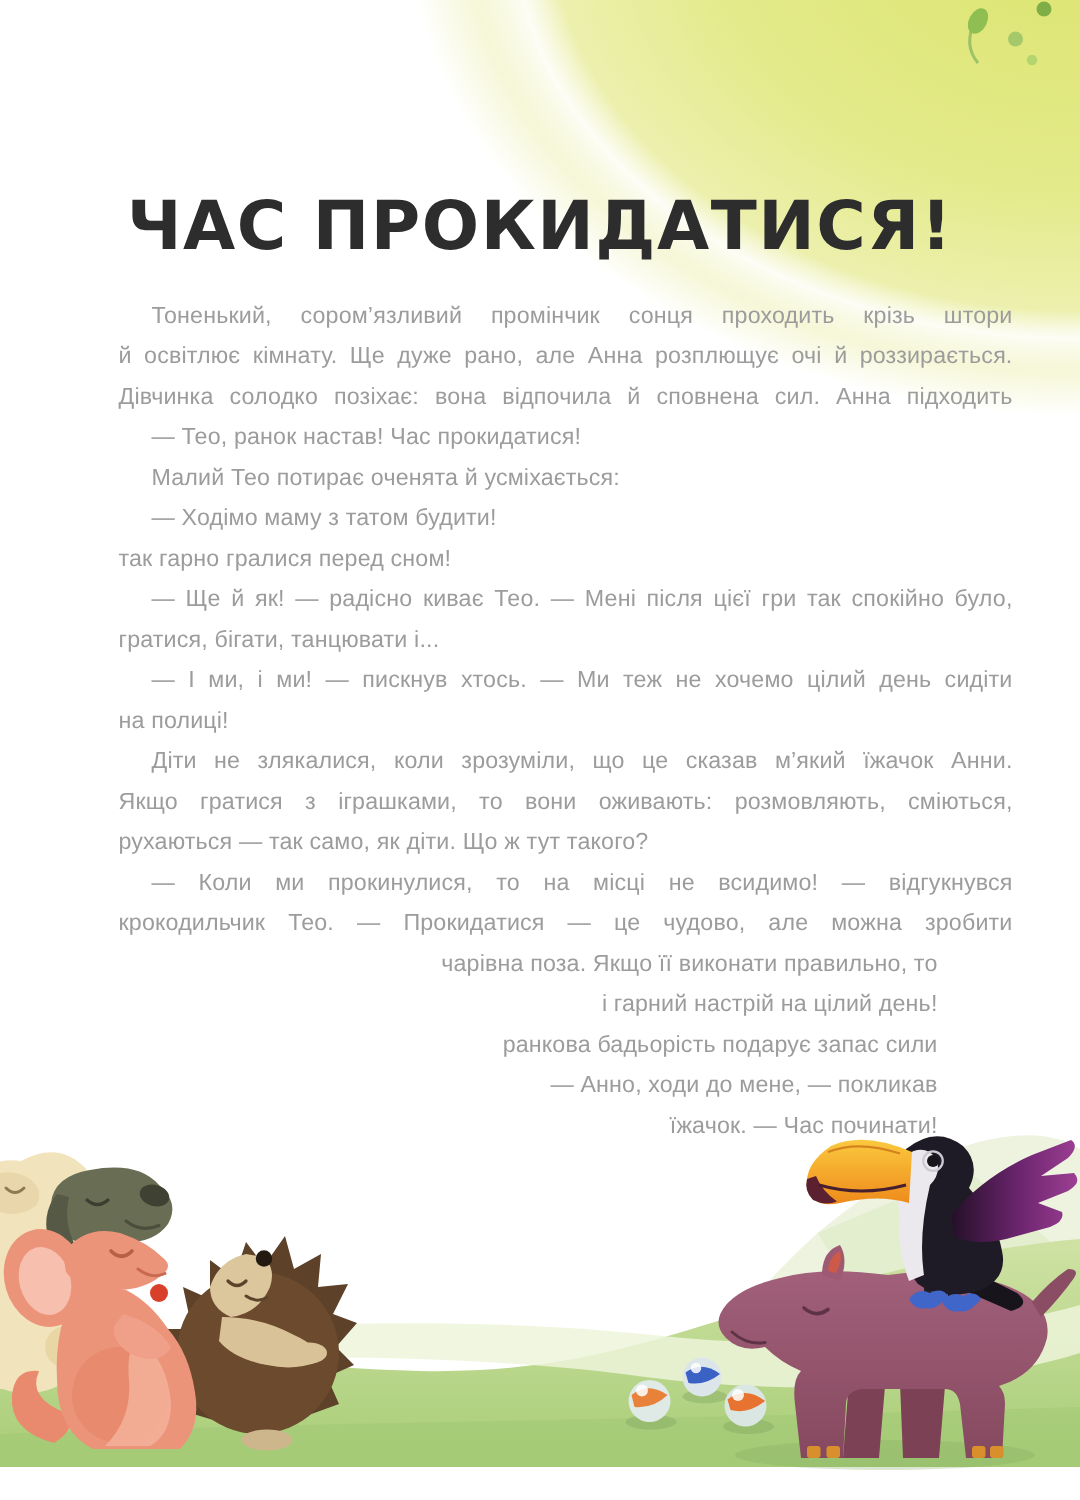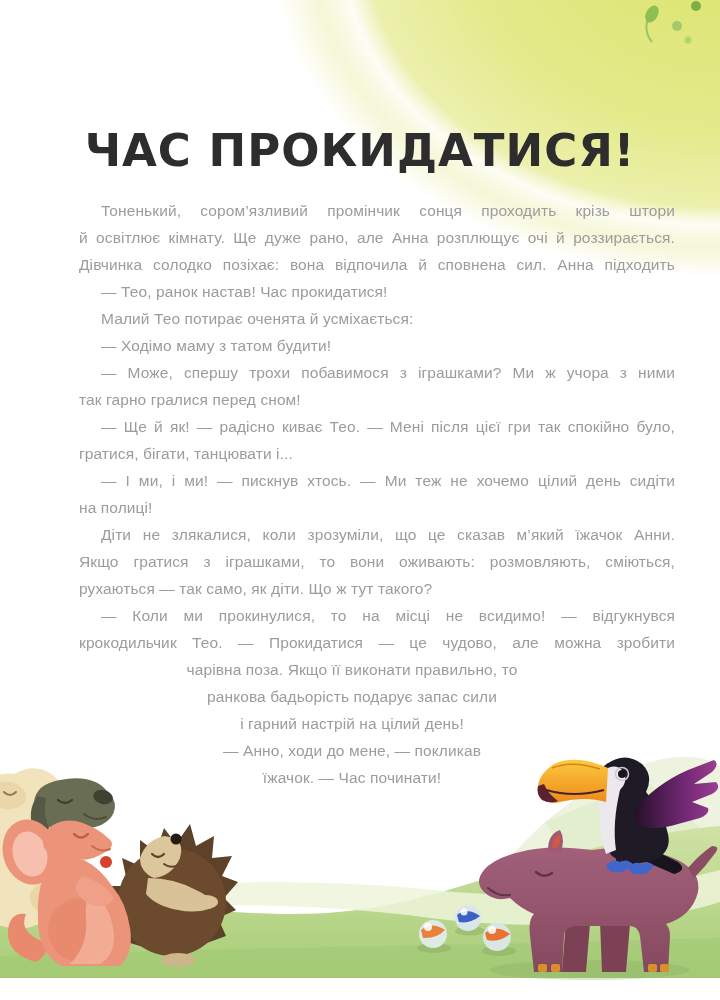--- a/index.html
+++ b/index.html
@@ -19,21 +19,21 @@
     font-family:"DejaVu Sans","Liberation Sans",sans-serif; font-weight:bold;
     font-size:45px; letter-spacing:1px; color:#2d2d2d; white-space:nowrap;
   }
   .bodytext {
     position:absolute; left:63px; top:197px; width:596px;
     font-size:15.5px; line-height:27px; color:#9c9c9c; letter-spacing:0.1px;margin-left:16px;
   }
   .ln { height:27px; overflow:visible; }
   .j { text-align:justify; text-align-last:justify; }
   .ind { text-indent:22px; }
-  .c { text-align:center; padding-right:50px; }
+  .c { text-align:right; padding-right:50px; }
   .scene { position:absolute; left:0; bottom:0; }
 </style>
 </head>
 <body>
 
 <div id="page">
 
   <div class="wash"></div>
 
   <svg class="sprig" width="90" height="60" viewBox="0 0 90 60">
@@ -46,34 +46,33 @@
 
   <div class="title">ЧАС ПРОКИДАТИСЯ!</div>
 
   <div class="bodytext">
     <div class="ln j ind">Тоненький, сором’язливий промінчик сонця проходить крізь штори</div>
     <div class="ln j">й освітлює кімнату. Ще дуже рано, але Анна розплющує очі й роззирається.</div>
     <div class="ln j">Дівчинка солодко позіхає: вона відпочила й сповнена сил. Анна підходить</div>
     <div class="ln ind">— Тео, ранок настав! Час прокидатися!</div>
     <div class="ln ind">Малий Тео потирає оченята й усміхається:</div>
     <div class="ln ind">— Ходімо маму з татом будити!</div>
-    <div class="ln j ind">— Може, спершу трохи побавимося з іграшками? Ми ж учора з ними</div>
     <div class="ln">так гарно гралися перед сном!</div>
     <div class="ln j ind">— Ще й як! — радісно киває Тео. — Мені після цієї гри так спокійно було,</div>
     <div class="ln">гратися, бігати, танцювати і...</div>
     <div class="ln j ind">— І ми, і ми! — пискнув хтось. — Ми теж не хочемо цілий день сидіти</div>
     <div class="ln">на полиці!</div>
     <div class="ln j ind">Діти не злякалися, коли зрозуміли, що це сказав м’який їжачок Анни.</div>
     <div class="ln j">Якщо гратися з іграшками, то вони оживають: розмовляють, сміються,</div>
     <div class="ln">рухаються — так само, як діти. Що ж тут такого?</div>
     <div class="ln j ind">— Коли ми прокинулися, то на місці не всидимо! — відгукнувся</div>
     <div class="ln j">крокодильчик Тео. — Прокидатися — це чудово, але можна зробити</div>
     <div class="ln c">чарівна поза. Якщо її виконати правильно, то</div>
+    <div class="ln c">і гарний настрій на цілий день!</div>
     <div class="ln c">ранкова бадьорість подарує запас сили</div>
-    <div class="ln c">і гарний настрій на цілий день!</div>
     <div class="ln c">— Анно, ходи до мене, — покликав</div>
     <div class="ln c">їжачок. — Час починати!</div>
   </div>
 
   <svg class="scene" width="720" height="260" viewBox="0 0 720 260">
     <defs>
       <linearGradient id="grassG" x1="0" y1="0" x2="0" y2="1">
         <stop offset="0" stop-color="#cfe2a4"></stop>
           <stop offset="1" stop-color="#a8cd77"></stop>
       </linearGradient>

